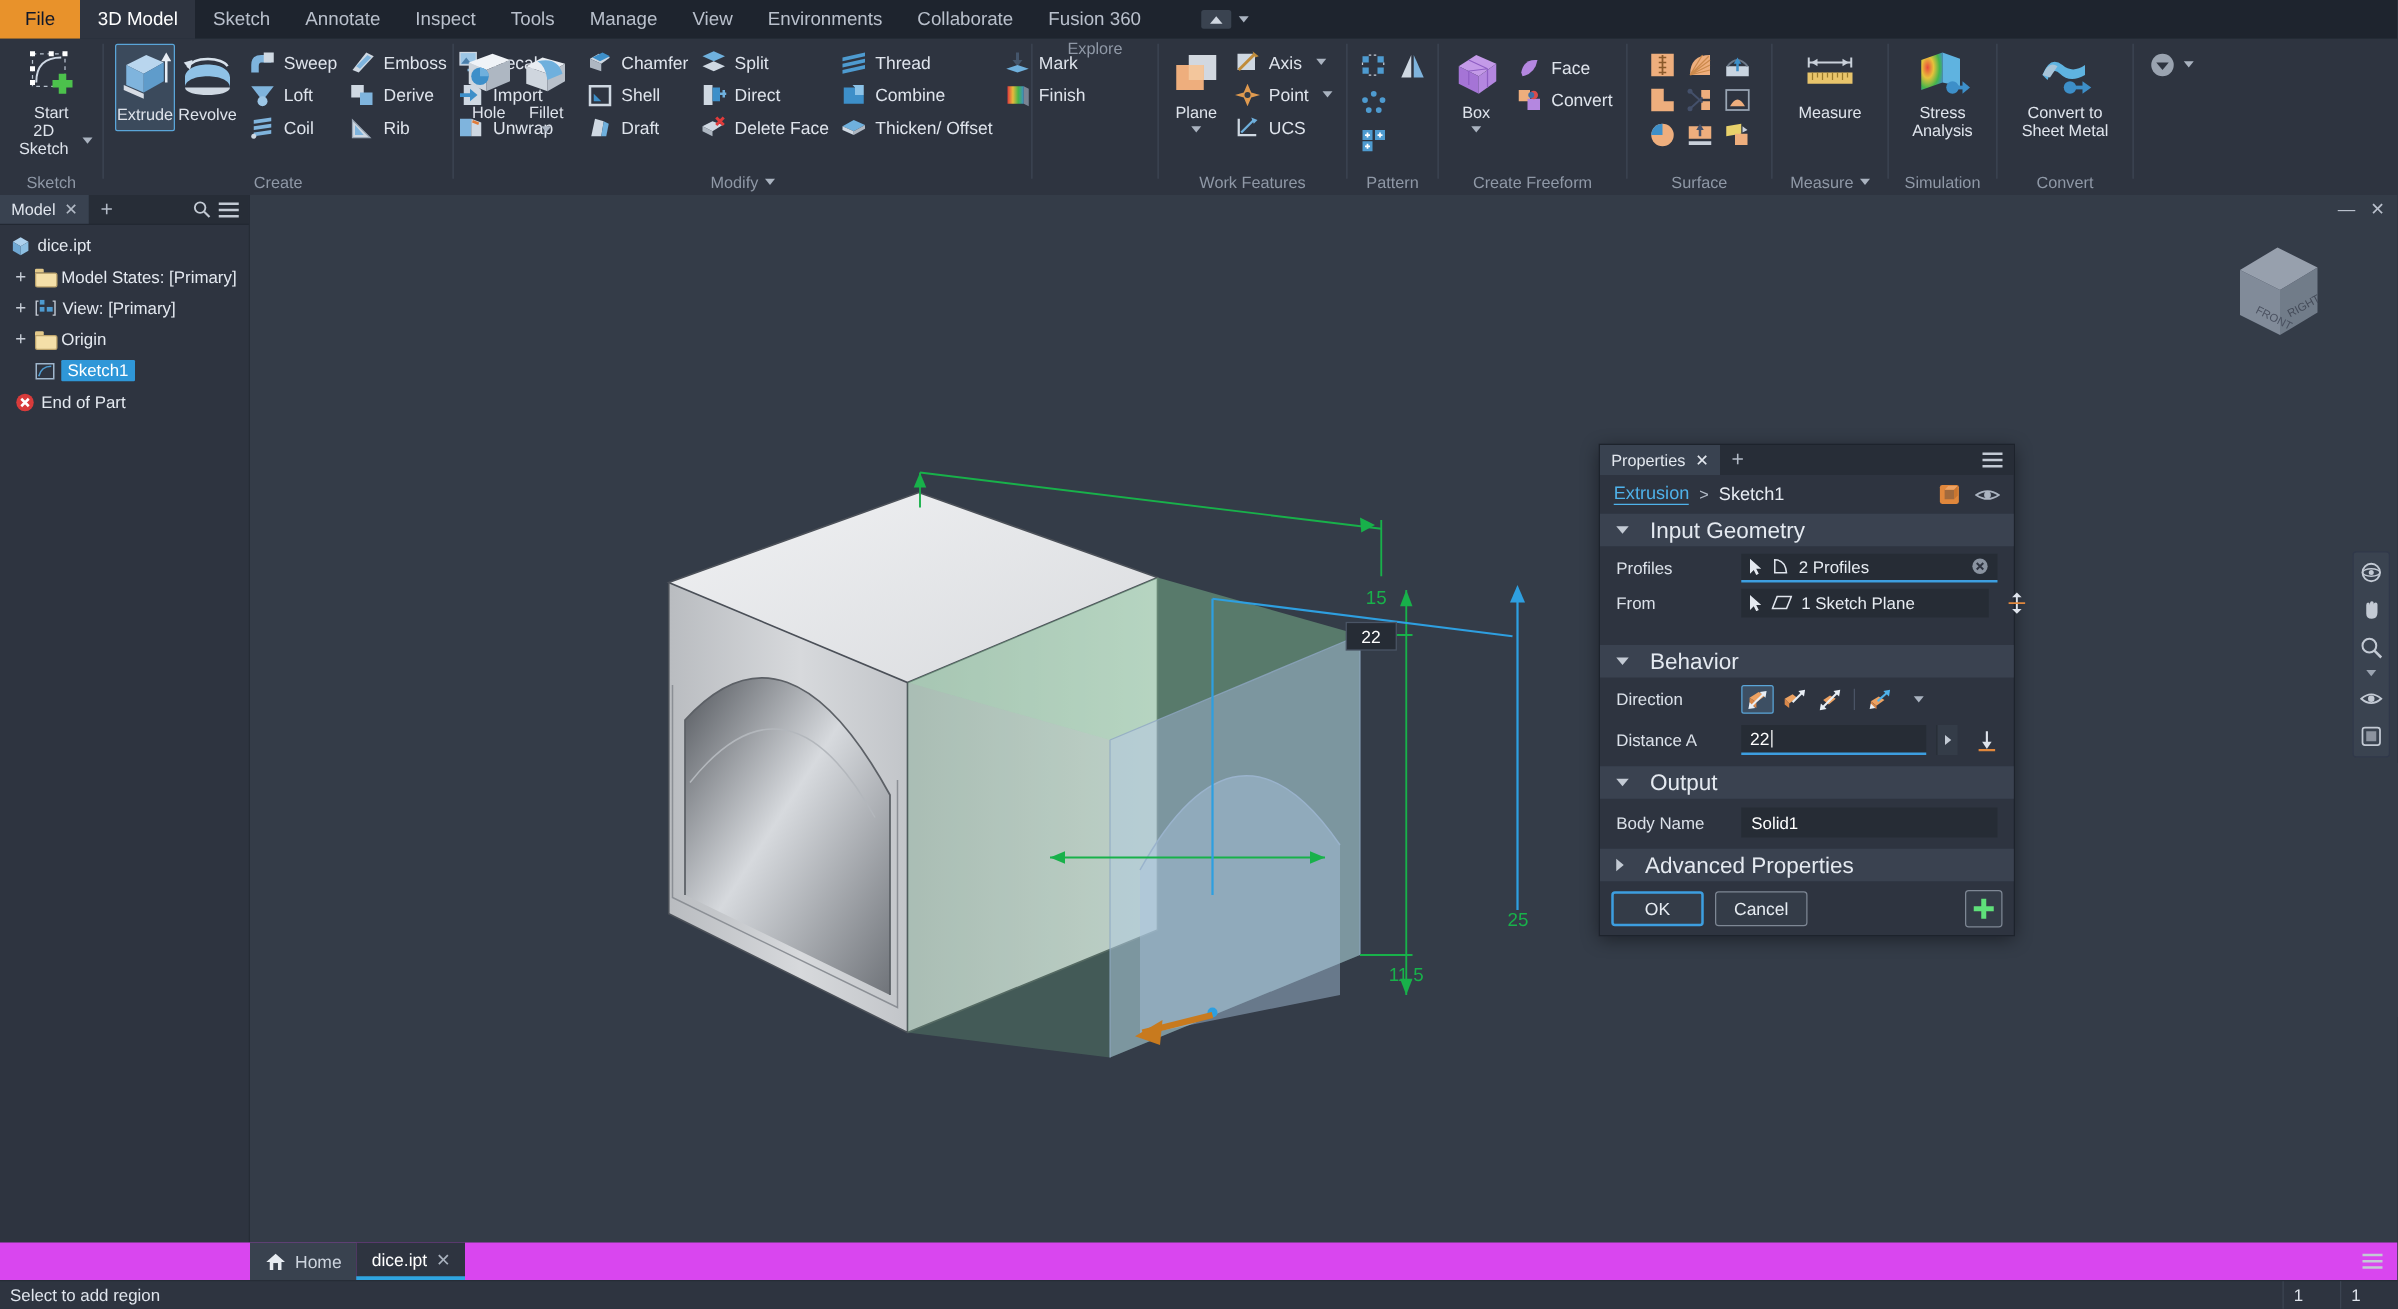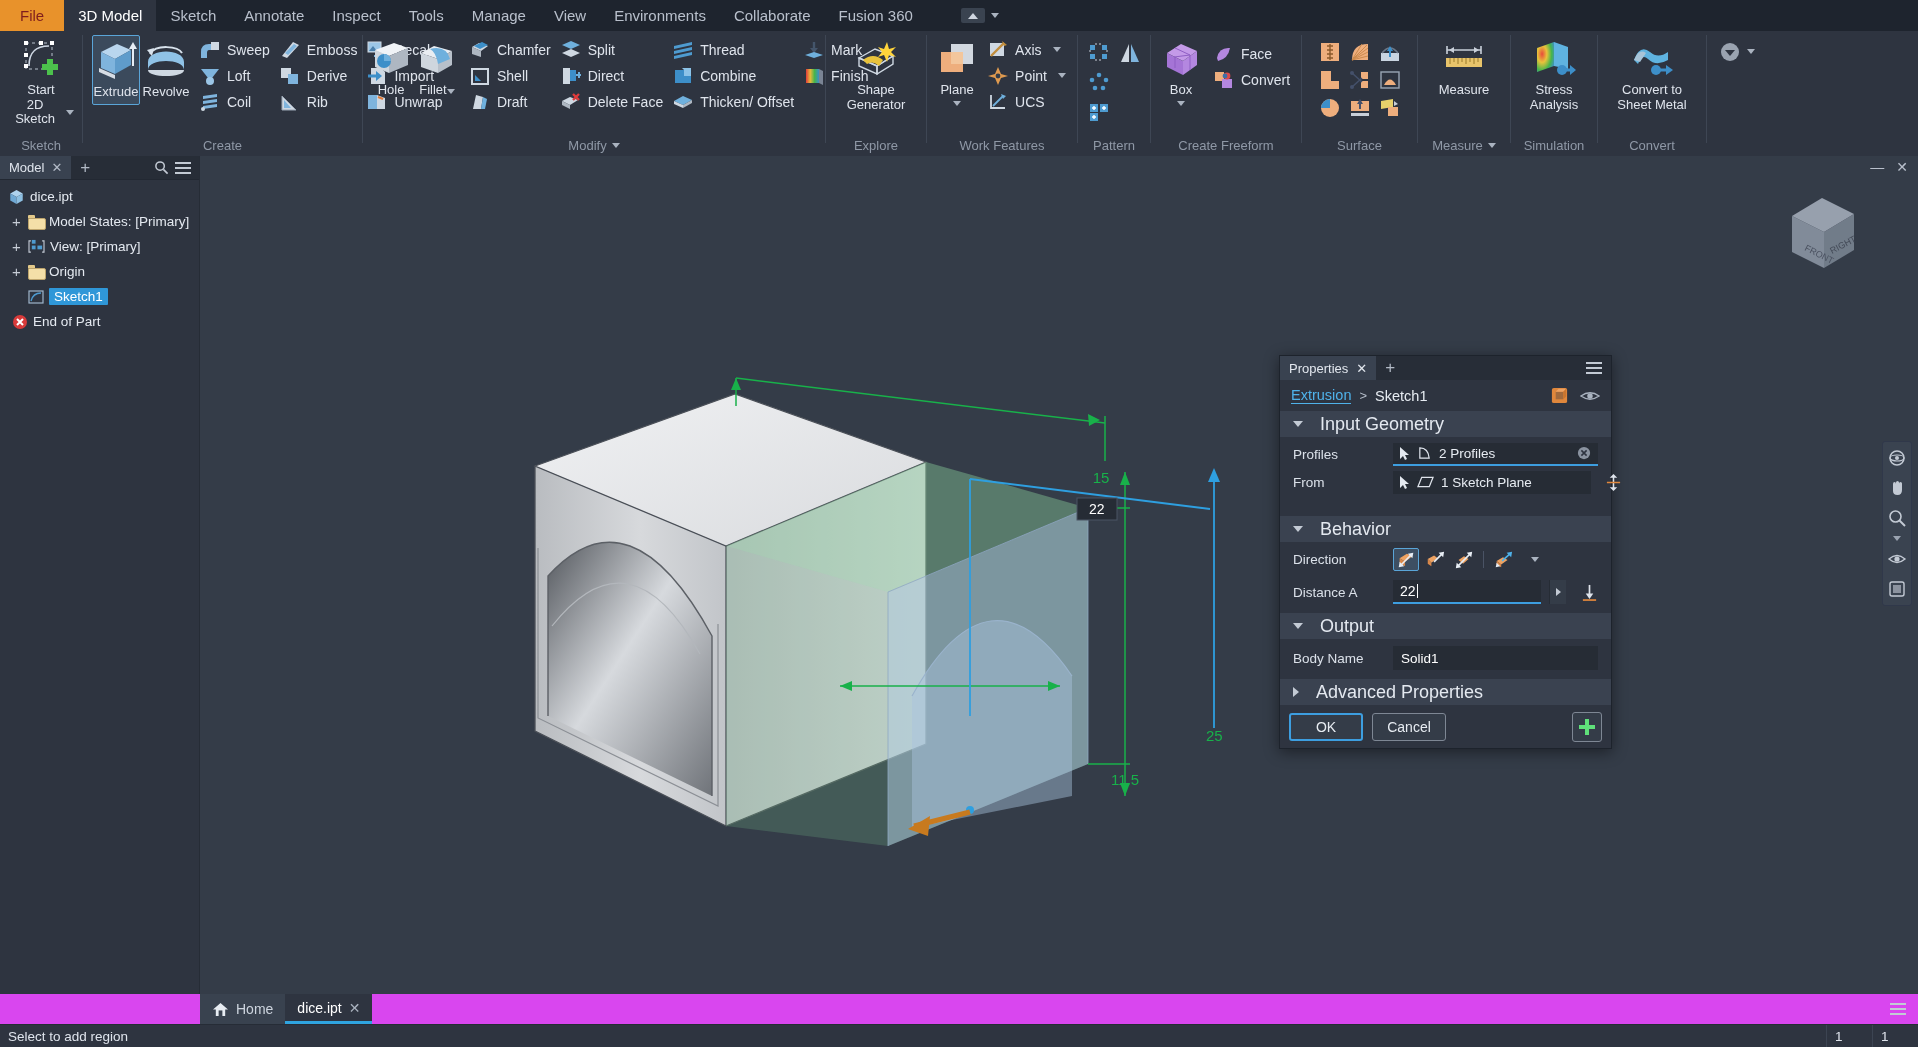--- a/index.html
+++ b/index.html
@@ -11,21 +11,21 @@
     overflow: hidden;
   }
   #app { position: relative; width: 1918px; height: 1047px; }
 
   
   .menubar {
     position: absolute; top: 0; left: 0; width: 1918px; height: 31px;
     background: #1e242e; display: flex; align-items: stretch;
   }
   .menu-file {
-    background: #e8922b; color: #7f1d1d; font-size: 15px;
+    background: #e8922b; color: #0f172a; font-size: 15px;
     display: flex; align-items: center; padding: 0 20px;
   }
   .menu-item {
     display: flex; align-items: center; padding: 0 14px;
     font-size: 15px; color: #b9c0cc;
   }
   .menu-item.active { background: #2e3440; color: #ffffff; }
   .menu-arrowbox {
     display: flex; align-items: center; gap: 6px; padding: 0 10px; margin-left: 24px;
   }
@@ -417,21 +417,21 @@
         </div>
         <div class="bigbtn" style="width:46px">
           <span class="ico">
             <svg width="42" height="40" viewBox="0 0 42 40">
               <polygon points="5,13 18,6 36,11 22,19" fill="#e9edf2"></polygon>
               <polygon points="5,13 22,19 22,33 5,27" fill="#cfd6de"></polygon>
               <path d="M22 19 L36 11 L36 25 L22 33 Z" fill="#b8c0ca"></path>
               <path d="M14 9 Q30 5 34 19 L22 24 Q20 12 14 9Z" fill="#6fb0dd"></path>
             </svg>
           </span>
-          <span style="display:flex;flex-direction:row;align-items:center">
+          <span style="display:flex;flex-direction:column;align-items:center">
             <span>Fillet</span>
             <span class="caret-sm" style="margin-top:3px"></span>
           </span>
         </div>
         <div class="smallcol" style="margin-left:6px">
           <div class="smallbtn">
             <span>
                 <svg width="22" height="20" viewBox="0 0 22 20">
                   <polygon points="3,7 10,3 19,6 12,11" fill="#cfd8e2"></polygon>
                   <polygon points="3,7 12,11 12,17 3,14" fill="#aeb7c2"></polygon>
@@ -554,35 +554,20 @@
         </div>
       </div>
       <div class="rgroup-label">
         <span>Modify</span>
         <span class="caret-sm"></span>
       </div>
     </div>
     <div class="rdiv"></div>
 
     <div class="rgroup" style="width:100px">
-      <div class="rgroup-body" style="justify-content:center">
-        <div class="bigbtn" style="width:94px">
-          <span class="ico">
-            <svg width="46" height="40" viewBox="0 0 46 40">
-              <polygon points="6,18 22,9 40,16 24,26" fill="none" stroke="#cfd8e2" stroke-width="1.4"></polygon>
-              <polygon points="6,18 24,26 24,34 6,26" fill="none" stroke="#cfd8e2" stroke-width="1.4"></polygon>
-              <polygon points="24,26 40,16 40,24 24,34" fill="none" stroke="#cfd8e2" stroke-width="1.4"></polygon>
-              <path d="M10 20 Q20 12 30 20 L26 26 Q20 20 14 24 Z" fill="#e8c23b"></path>
-              <polygon points="34,2 36,9 43,7 38,12 43,17 36,15 34,22 31,15 25,17 29,12 25,7 31,9" fill="#ffd43b"></polygon>
-            </svg>
-          </span>
-          <span>Shape</span>
-          <span>Generator</span>
-        </div>
-      </div>
       <div class="rgroup-label">Explore</div>
     </div>
     <div class="rdiv"></div>
 
     <div class="rgroup" style="width:150px">
       <div class="rgroup-body">
         <div class="bigbtn" style="width:52px">
           <span class="ico">
             <svg width="42" height="40" viewBox="0 0 42 40">
               <rect x="15" y="4" width="22" height="20" fill="#d2d8e0"></rect>

